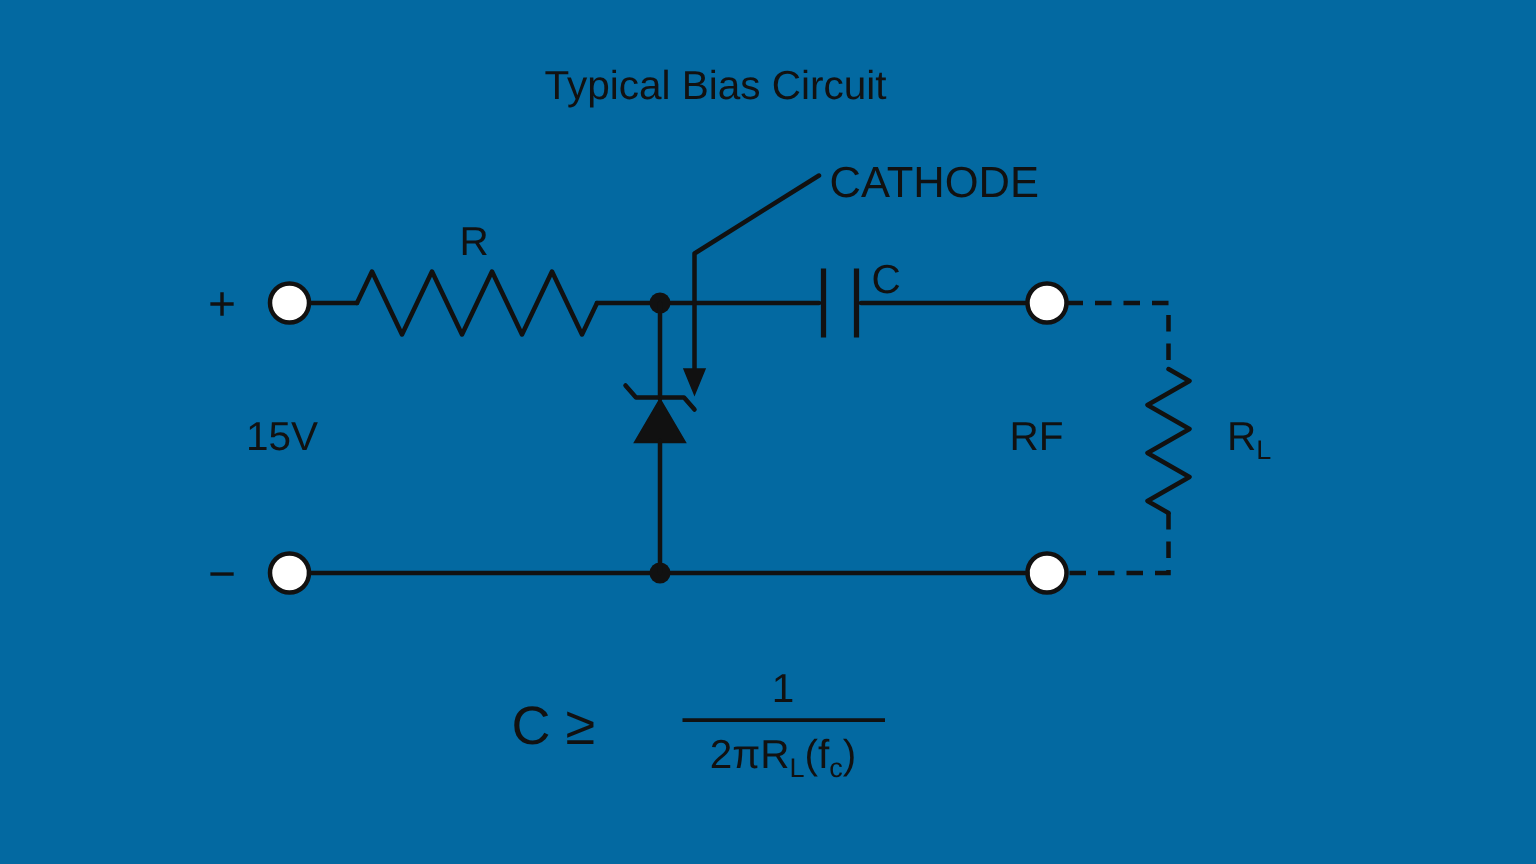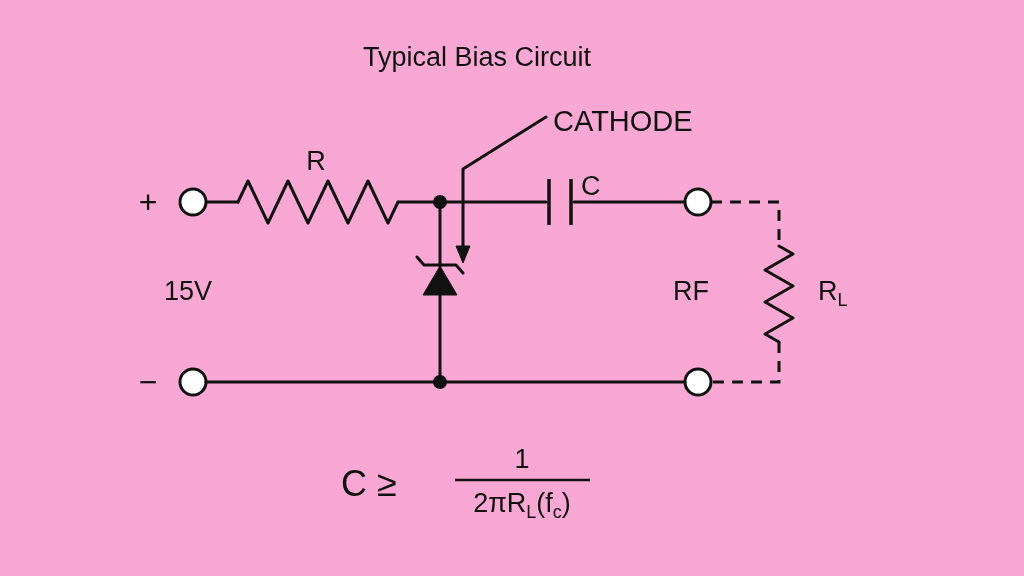--- a/index.html
+++ b/index.html
@@ -4,21 +4,21 @@
 <style>
   html, body {
     margin: 0;
     padding: 0;
     background: #ffffff;
   }
   .page {
     position: relative;
     width: 1024px;
     height: 576px;
-    background: #f9a8d4;
+    background: #0369a1;
     overflow: hidden;
     font-family: "Liberation Sans", sans-serif;
   }
   svg text {
     font-family: "Liberation Sans", sans-serif;
     fill: #111111;
   }
   .wire {
     stroke: #111111;
     stroke-width: 3;

